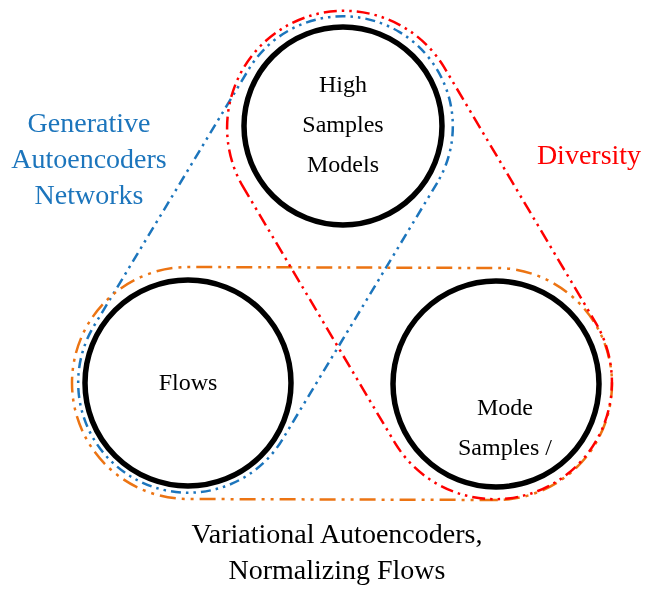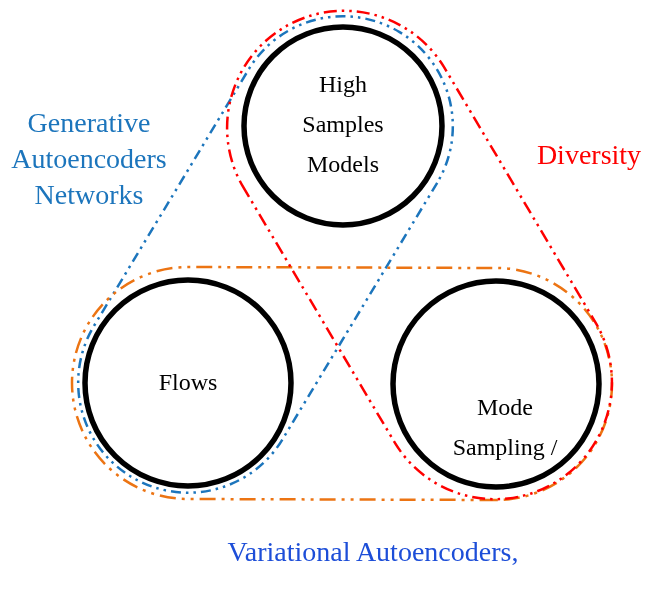--- a/index.html
+++ b/index.html
@@ -68,30 +68,31 @@
     <span>Samples</span>
     <span>Models</span>
   </div>
 
   <div class="txt node-text" style="left:188px; top:382px;">
     <span>Flows</span>
   </div>
 
   <div class="txt node-text" style="left:505px; top:379px;margin-top:48px;">
     <span>Mode</span>
-    <span>Sampling /</span>
+    <span>Samples /</span>
   </div>
 
   <div class="txt family-label" style="left: 89px; top: 159px; color: rgb(28, 117, 188);">
     <span>Generative</span>
     <span>Autoencoders</span>
     <span>Networks</span>
   </div>
 
   <div class="txt family-label" style="left: 589px; top: 155px; color: rgb(254, 0, 0);">
     <span>Diversity</span>
   </div>
 
-  <div class="txt family-label" style="left: 337px; top: 552px; color: #1d4ed8; margin-left: 36px;">
+  <div class="txt family-label" style="left: 337px; top: 552px; color: #000000;">
     <span>Variational Autoencoders,</span>
+    <span>Normalizing Flows</span>
   </div>
 
 </div>
 
 </body></html>

